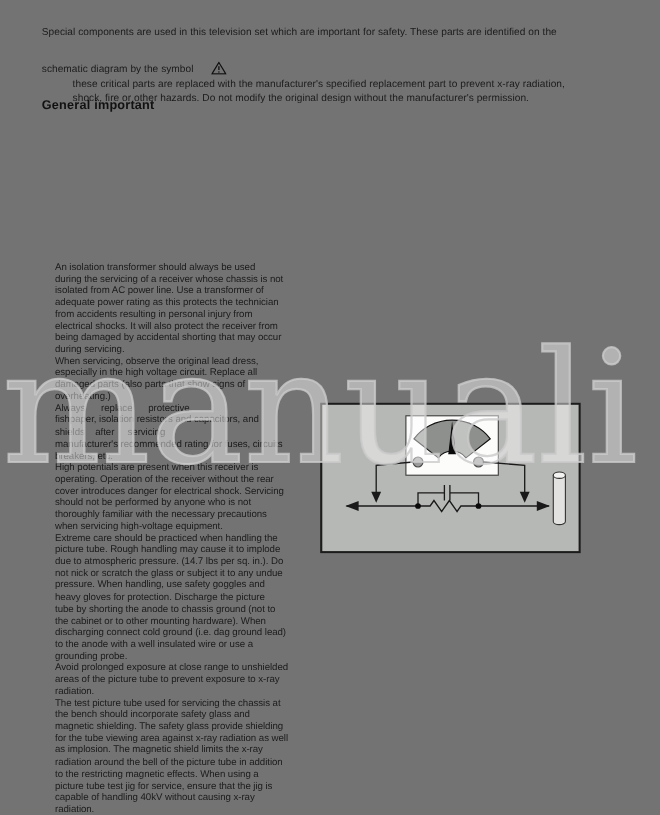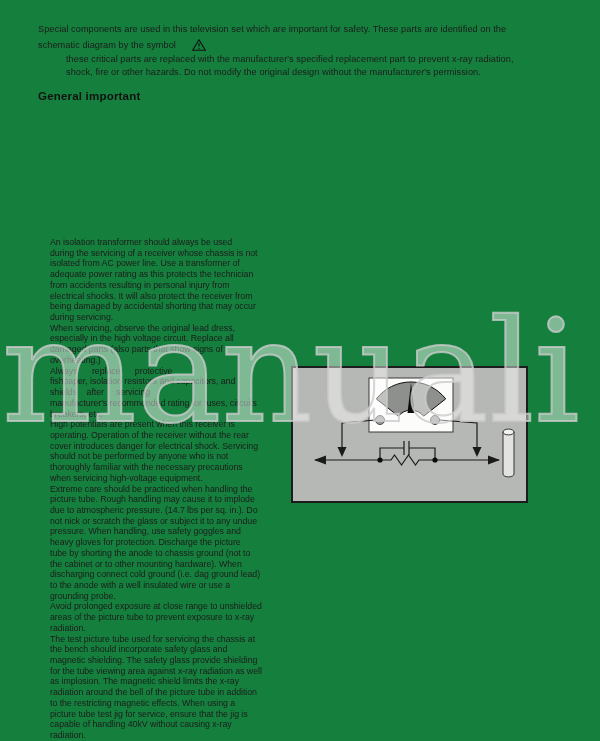--- a/index.html
+++ b/index.html
@@ -1,31 +1,31 @@
 <!DOCTYPE html>
 <html><head>
 <meta charset="utf-8">
 <style>
   html,body{margin:0;padding:0;background:#ffffff;}
   .page{
     position:relative;
     width:600px;height:741px;
-    background:#15803d;
+    background:#737373;
     overflow:hidden;
     font-family:"Liberation Sans", sans-serif;
     color:#1b1b1b;
   }
   
   .intro{
     position:absolute;left:38px;top:23px;width:540px;
     font-size:9.2px;line-height:12.6px;letter-spacing:0.05px;
     z-index:1;
   }
   .intro-line1{white-space:pre;}
-  .intro-line2{white-space:pre;margin-top:3px;display:flex;align-items:center;}
+  .intro-line2{white-space:pre;margin-top:20px;display:flex;align-items:center;}
   .warn-icon{margin-left:16px;display:inline-block;}
   .intro-rest{white-space:pre;margin-top:2px;margin-left:28px;}
   
   .heading{
     position:absolute;left:38px;top:90px;margin:0;
     font-size:11.5px;font-weight:bold;letter-spacing:0.2px;color:#111;
     z-index:1;
   }
   
   .bodycol{

